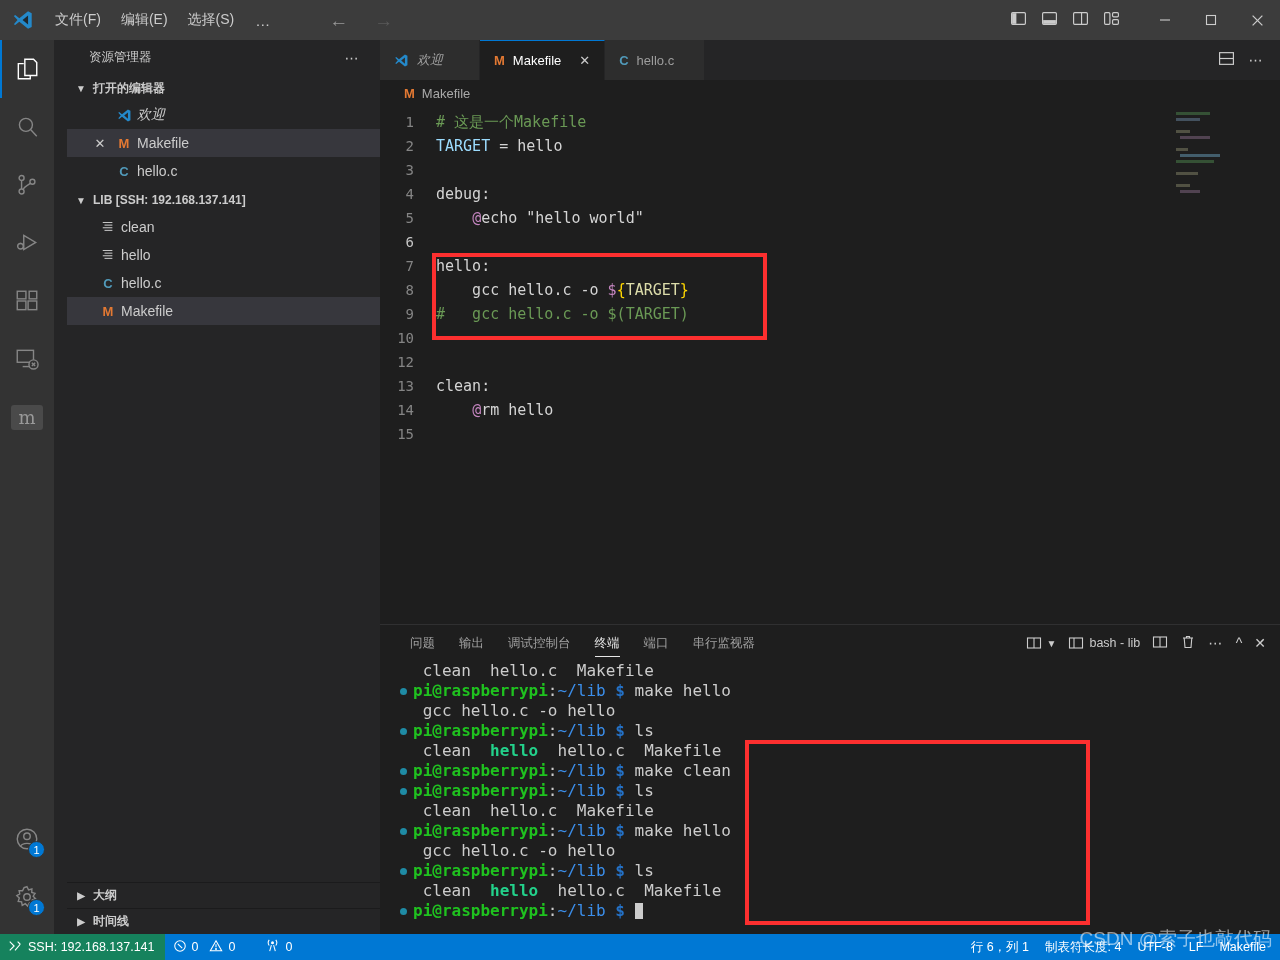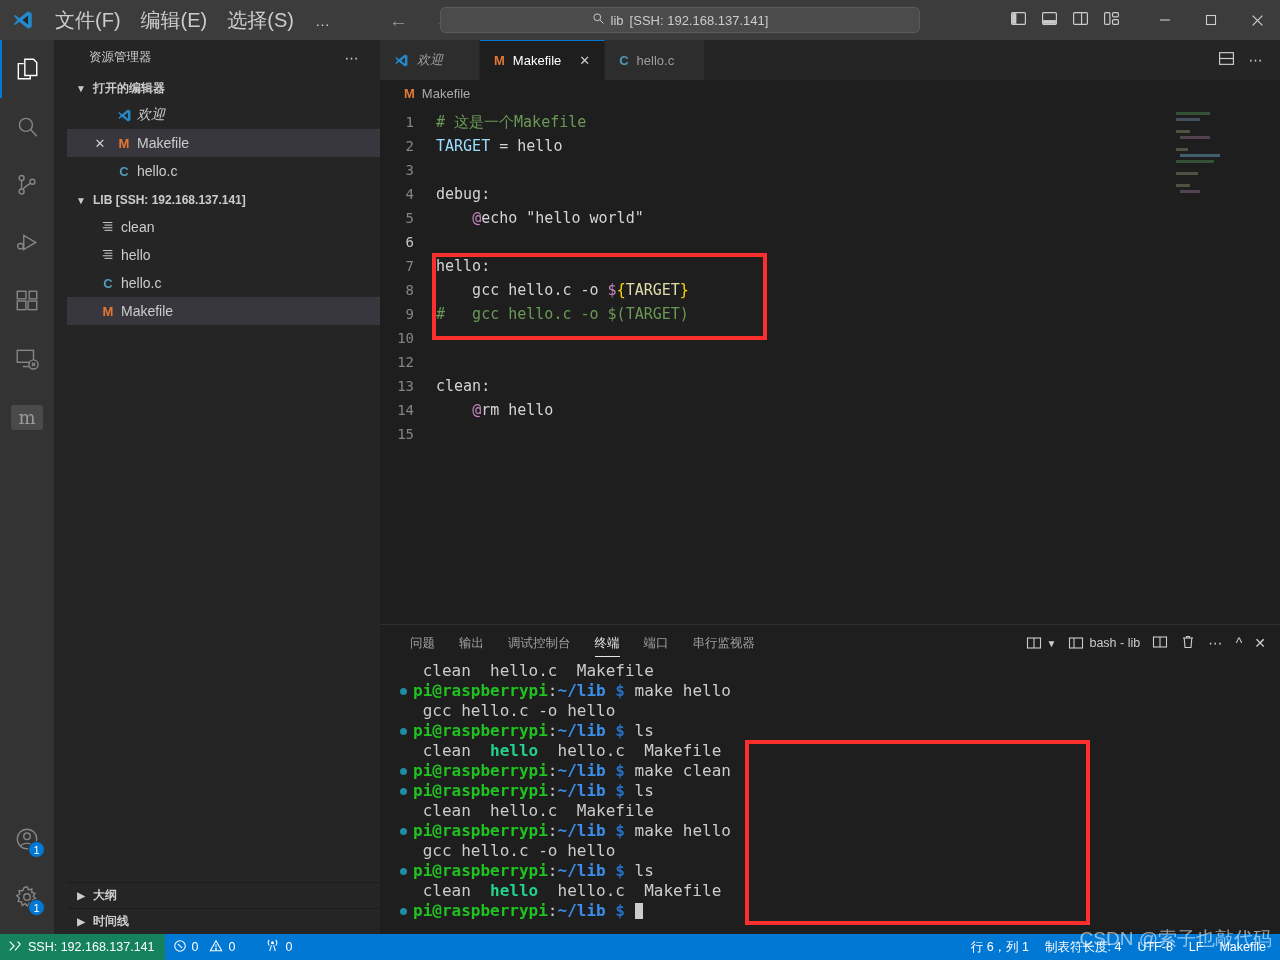--- a/index.html
+++ b/index.html
@@ -12,21 +12,21 @@
   .app { position: relative; width: 1280px; height: 960px; display: flex; flex-direction: column; }
 
   
   .titlebar {
     height: 40px; background: #3c3c3c; display: flex; align-items: center;
     flex: 0 0 40px; position: relative;
   }
   .vscode-logo { width: 46px; display: flex; align-items: center; justify-content: center; }
   .menu { display: flex; align-items: center; gap: 2px; }
   .menu-item {
-    color: #cccccc; font-size: 20px; padding: 4px 9px; white-space: nowrap;
+    color: #cccccc; font-size: 14px; padding: 4px 9px; white-space: nowrap;
   }
   .menu-dots { color: #cccccc; font-size: 15px; padding: 4px 10px; letter-spacing: 1px; }
   .nav-arrows { display: flex; align-items: center; gap: 26px; margin-left: 48px; }
   .nav-arrow { color: #9a9a9a; font-size: 19px; line-height: 1; }
   .qinput {
     position: absolute; left: 440px; width: 480px; height: 26px;
     background: #4b4b4b; border: 1px solid #5a5a5a; border-radius: 5px;
     display: flex; align-items: center; justify-content: center; gap: 6px;
     font-size: 13px; color: #cccccc;
   }
@@ -152,21 +152,21 @@
     font-family: "DejaVu Sans Mono", monospace; font-size: 16px; line-height: 20px;
   }
   .tline { height: 20px; white-space: pre; color: #cccccc; display: flex; align-items: center; }
   .dot {
     display: inline-block; width: 7px; height: 7px; border-radius: 50%; background: #1f8ba5;
     margin-right: 6px; flex: 0 0 7px;
   }
   .nodot { display: inline-block; width: 13px; flex: 0 0 13px; }
   .t-user { color: #1fc21f; font-weight: bold; }
   .t-colon { color: #cccccc; }
-  .t-path { color: #3b8eea; font-weight: bold; }
+  .t-path { color: #3b8eea; font-weight: normal; }
   .t-dollar { color: #2472c8; font-weight: bold; }
   .t-cmd { color: #cccccc; }
   .t-exec { color: #23d18b; font-weight: bold; }
   .cursor-block { display: inline-block; width: 8px; height: 16px; background: #cccccc; }
   .red-box-term { position: absolute; border: 4px solid #fc2f2f; pointer-events: none; }
 
   
   .statusbar {
     height: 26px; flex: 0 0 26px; background: #0078d4; display: flex; align-items: center;
     color: #ffffff; font-size: 12.5px; position: relative;
@@ -198,30 +198,20 @@
       <div class="menu-item">文件(F)</div>
       <div class="menu-item">编辑(E)</div>
       <div class="menu-item">选择(S)</div>
       <div class="menu-dots">…</div>
     </div>
     <div class="nav-arrows">
       <span class="nav-arrow">←</span>
       <span class="nav-arrow" style="color:#5a5a5a">→</span>
     </div>
 
-    <div class="qinput">
-      <span>
-        <svg width="13" height="13" viewBox="0 0 16 16">
-            <circle cx="6.5" cy="6.5" r="4.2" fill="none" stroke="#cccccc" stroke-width="1.2"></circle>
-            <line x1="9.6" y1="9.6" x2="14" y2="14" stroke="#cccccc" stroke-width="1.2"></line>
-          </svg>
-      </span>
-      <span class="q-lib">lib</span>
-      <span class="q-ssh">[SSH: 192.168.137.141]</span>
-    </div>
 
     <div class="win-controls">
       <div class="layout-icons">
         <span>
           <svg width="17" height="17" viewBox="0 0 16 16">
               <rect x="1.5" y="2.5" width="13" height="11" fill="none" stroke="#cccccc" stroke-width="1.1" rx="1"></rect>
               <rect x="2" y="3" width="4" height="10" fill="#cccccc"></rect>
             </svg>
         </span>
         <span>

